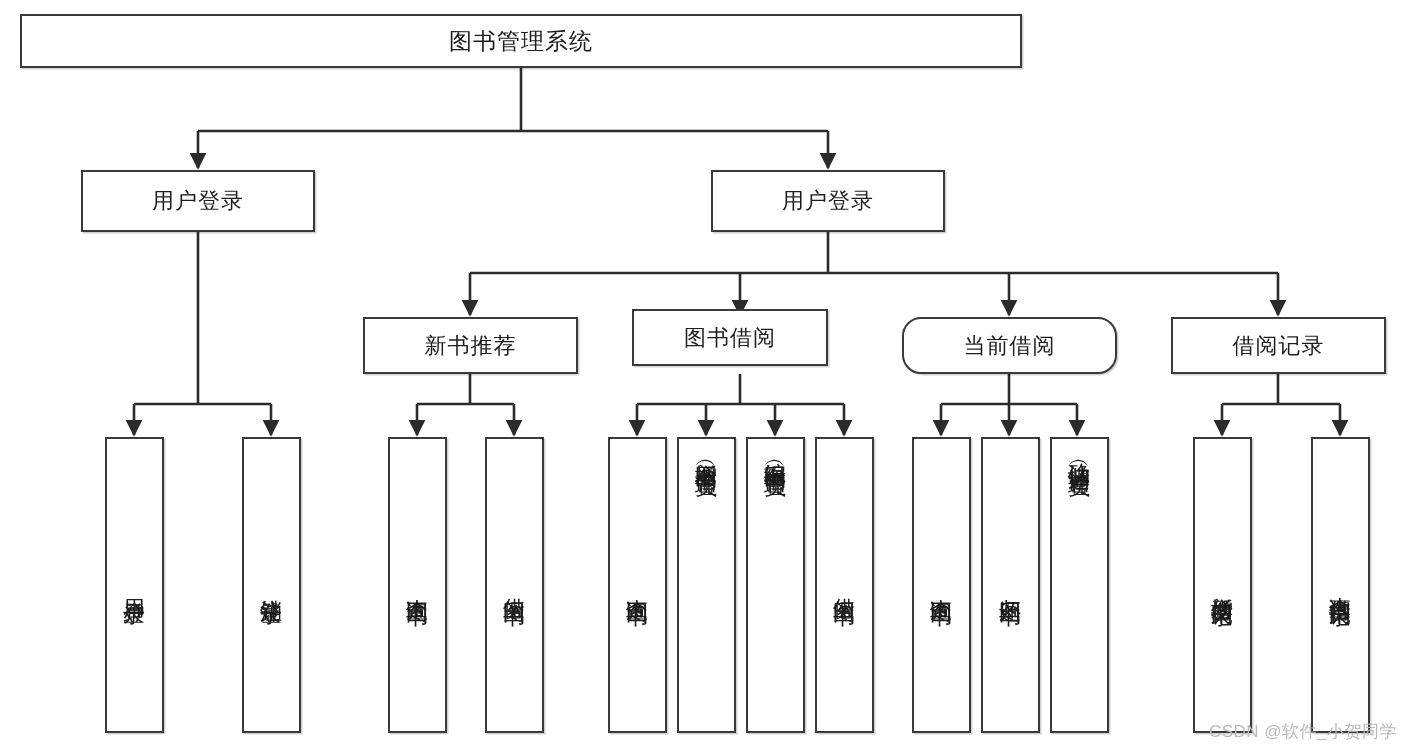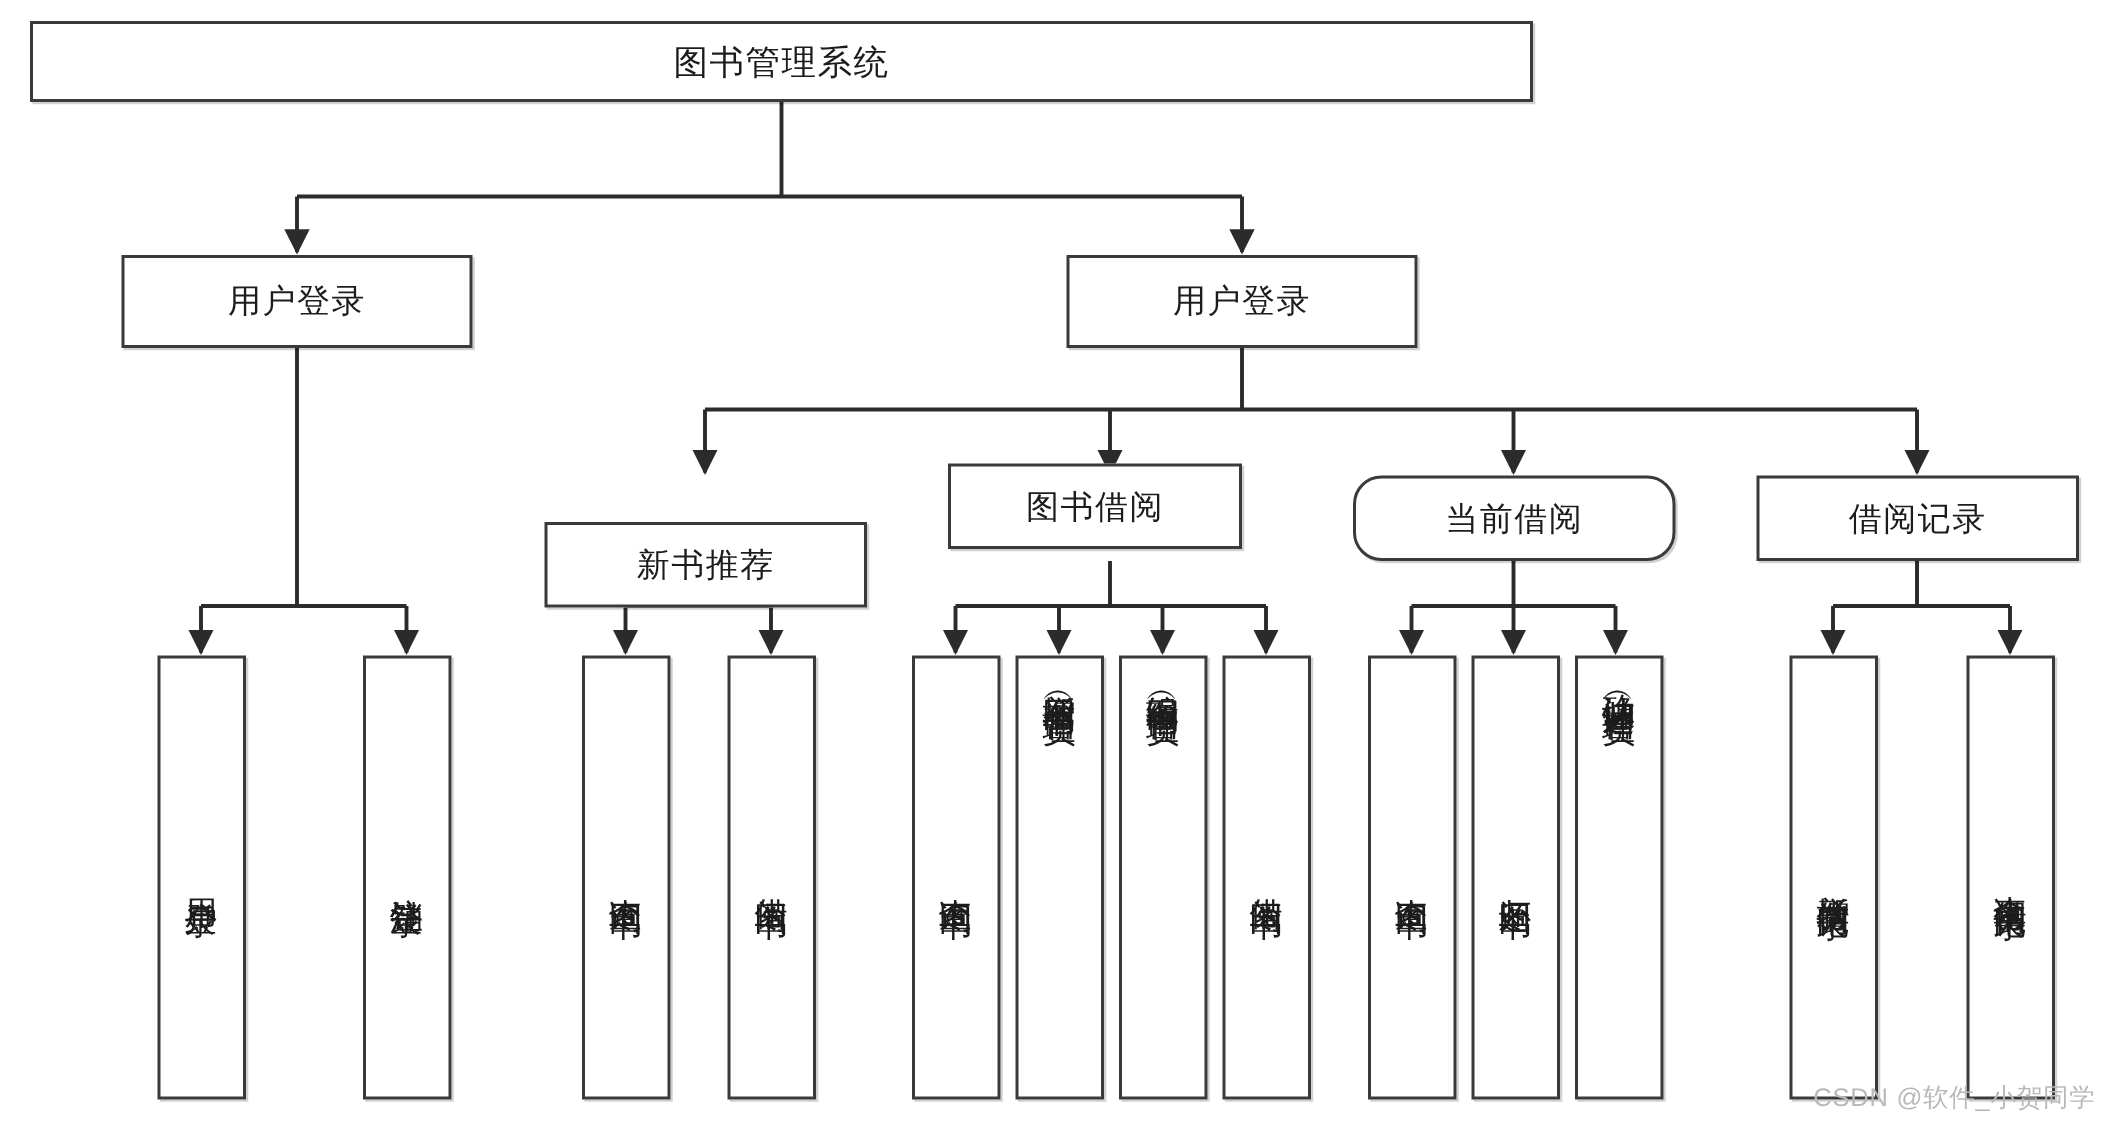--- a/index.html
+++ b/index.html
@@ -135,21 +135,21 @@
   </div>
 
   <div class="node h" style="left:81px;top:170px;width:234px;height:62px;">
     <span class="label">用户登录</span>
   </div>
 
   <div class="node h" style="left:711px;top:170px;width:234px;height:62px;">
     <span class="label">用户登录</span>
   </div>
 
-  <div class="node h" style="left:363px;top:317px;width:215px;height:57px;margin-top:31px;">
+  <div class="node h" style="left:363px;top:317px;width:215px;height:57px;">
     <span class="label">新书推荐</span>
   </div>
 
   <div class="node h" style="left:632px;top:309px;width:196px;height:57px;">
     <span class="label">图书借阅</span>
   </div>
 
   <div class="node h" style="left:902px;top:317px;width:215px;height:57px;border-radius:19px;">
     <span class="label">当前借阅</span>
   </div>

